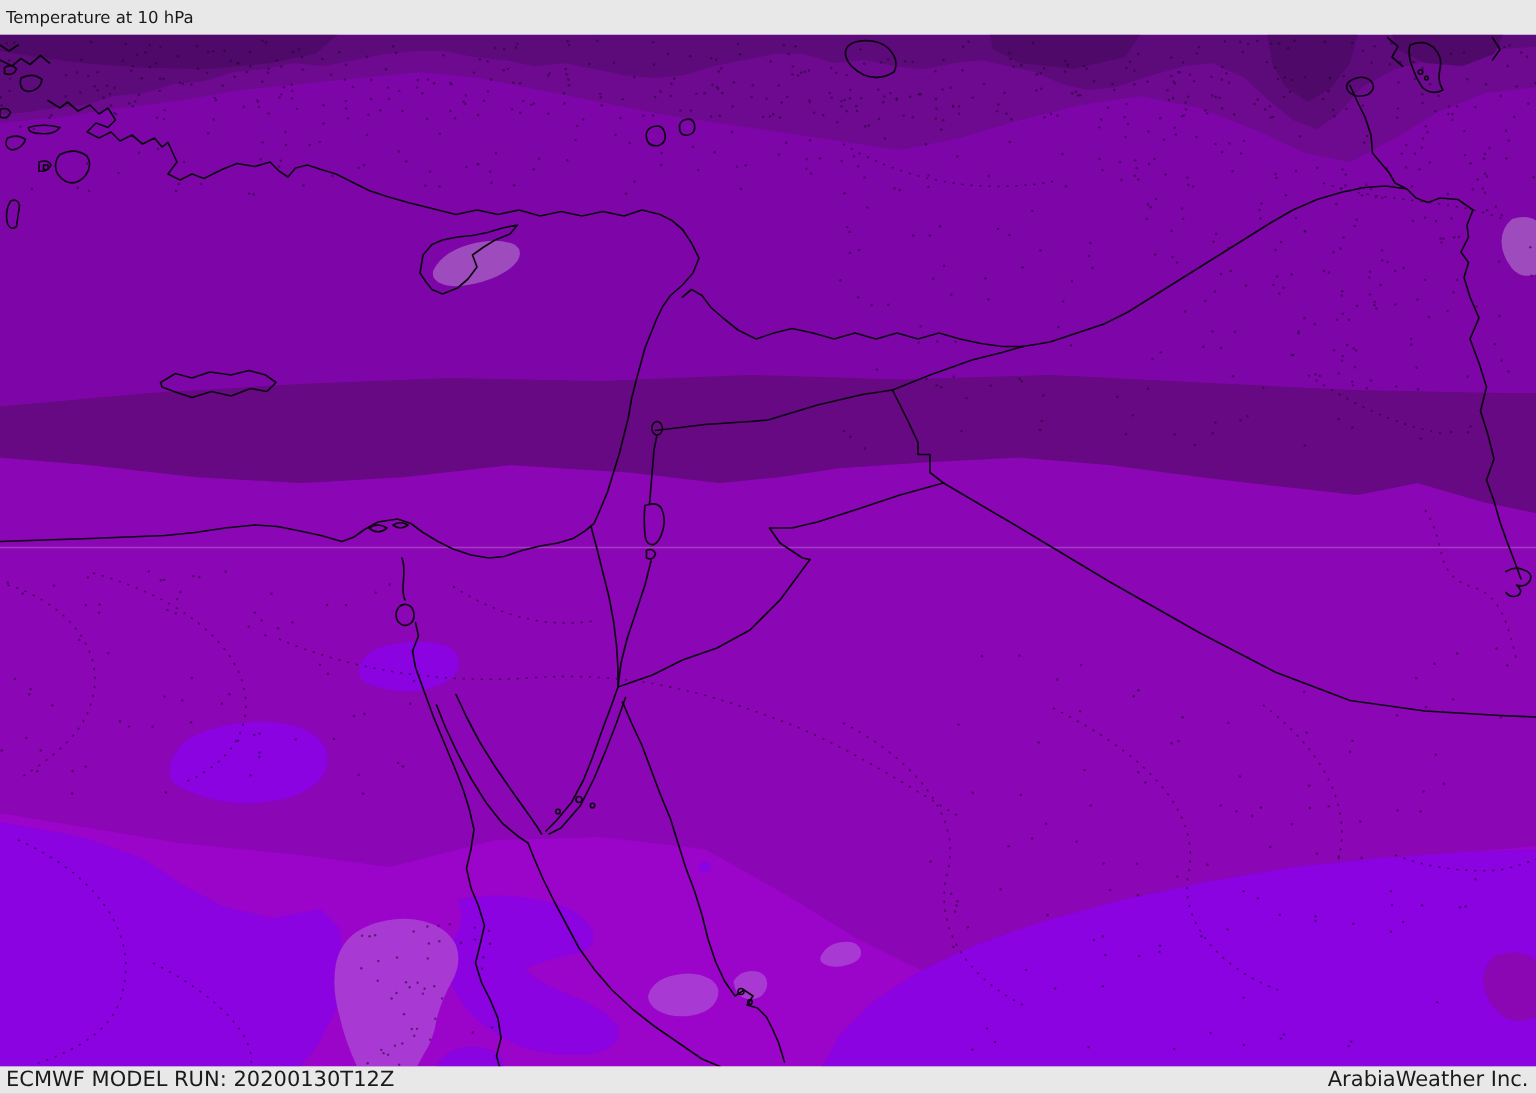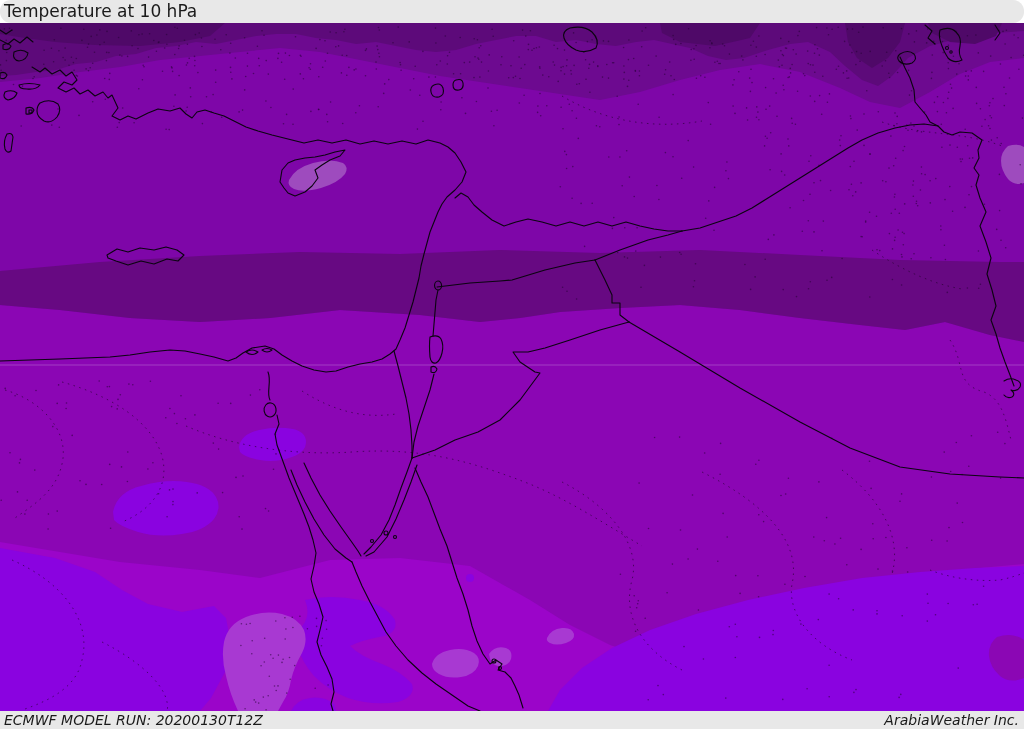--- a/index.html
+++ b/index.html
@@ -1,19 +1,19 @@
 <!DOCTYPE html>
 <html><head>
 <meta charset="utf-8">
 <style>
   html,body{margin:0;padding:0;background:#ffffff;}
   body{width:1024px;height:729px;overflow:hidden;font-family:"DejaVu Sans",sans-serif;}
   .bar{width:1024px;background:#e8e8e8;color:#1a1a1a;position:relative;box-sizing:border-box;}
-  .bar.top{height:23px;font-size:17px;line-height:23px;border-radius:11px;}
-  .bar.bottom{height:18px;font-size:14px;line-height:18px;font-style:italic;}
+  .bar.top{height:23px;font-size:11px;line-height:23px;}
+  .bar.bottom{height:18px;font-size:14px;line-height:18px;}
   .bar .left{position:absolute;left:4px;top:0;white-space:nowrap;}
   .bar .right{position:absolute;right:5px;top:0;white-space:nowrap;}
   #map-wrap{width:1024px;height:688px;line-height:0;}
   .coast{fill:none;stroke:#0b0410;stroke-width:1.1;stroke-linejoin:round;stroke-linecap:round;}
   .dotted{fill:none;stroke:#1e0228;stroke-width:1;stroke-dasharray:1.5 4.5;opacity:.6;}
   .band{stroke:none;}
 </style>
 </head>
 <body>
 

